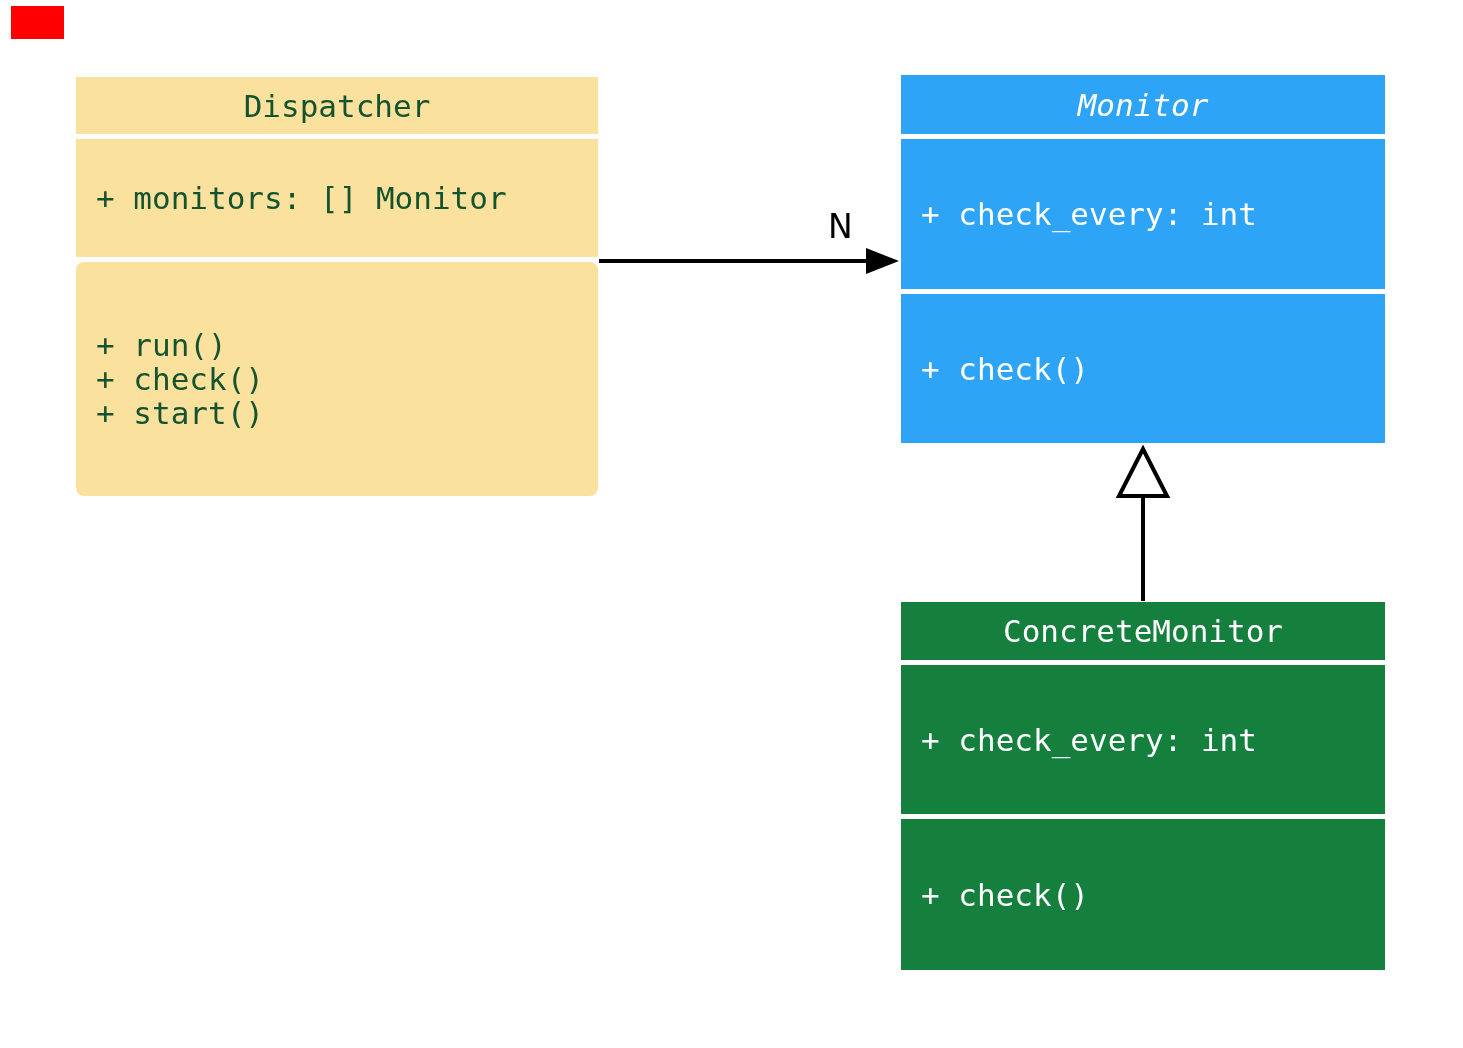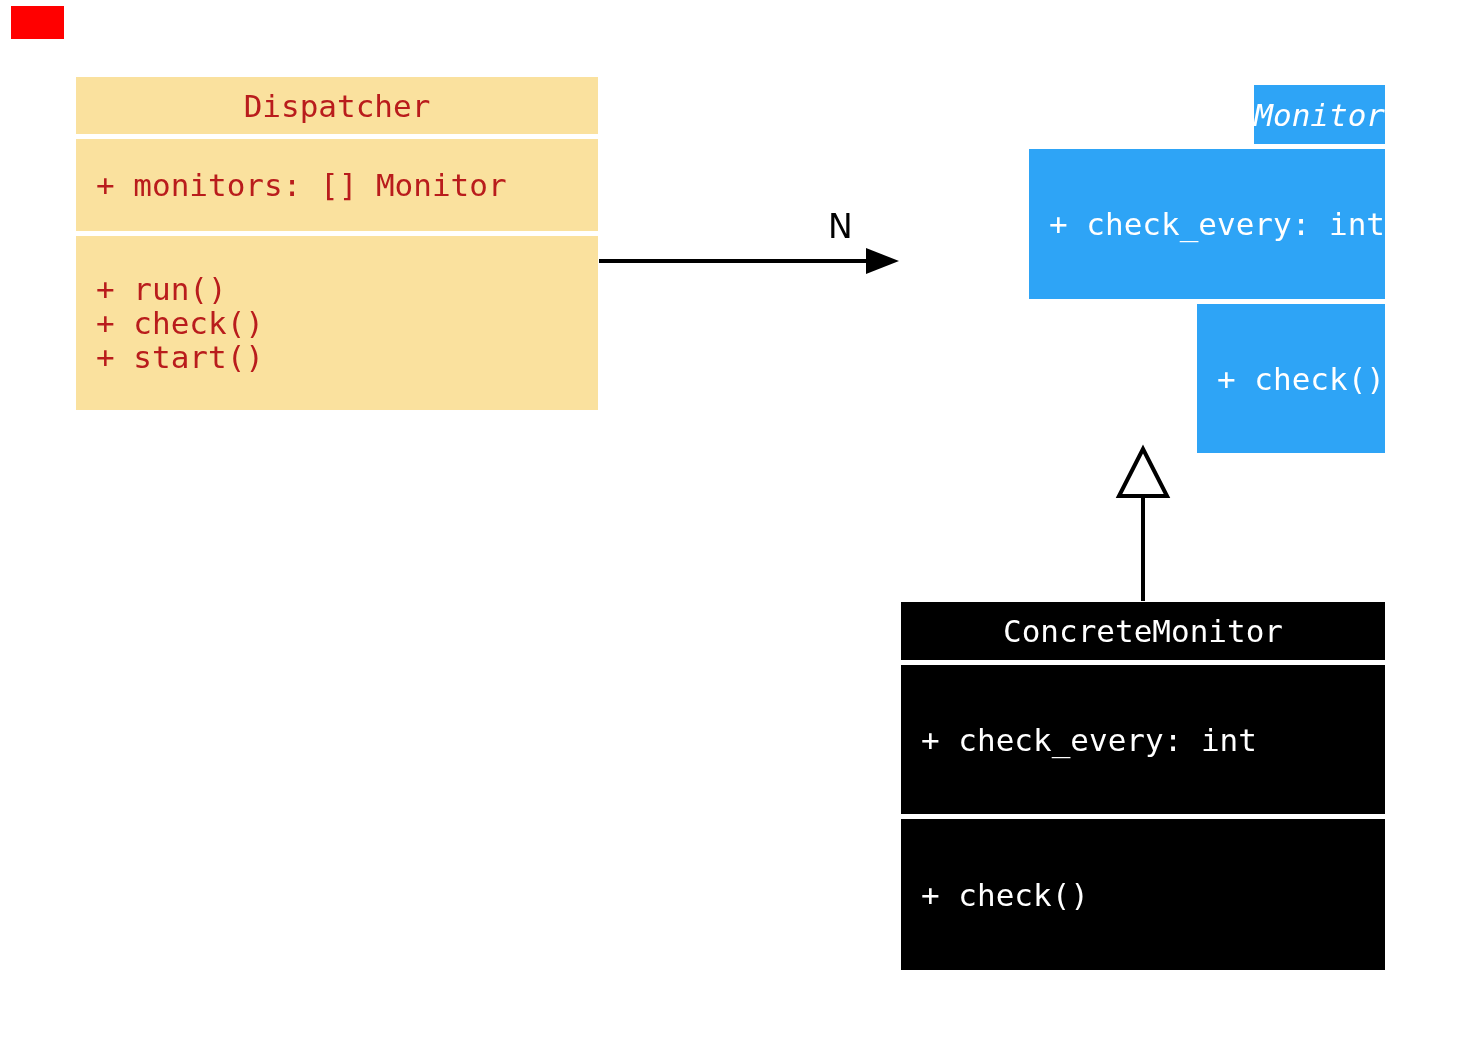--- a/index.html
+++ b/index.html
@@ -39,33 +39,33 @@
     align-items: center;
     font-size: 31px;
   }
   .uml-class .body-sec {
     padding-left: 20px;
     font-size: 31px;
     line-height: 34px;
     white-space: pre;
   }
   .dispatcher { left: 76px; top: 77px; width: 522px; }
-  .dispatcher .sec { background: #fae19e; color: #b91c1c; }
+  .dispatcher .sec { background: #fae19e; color: #14532d; }
   .dispatcher .title { height: 57px; }
-  .dispatcher .attrs { height: 92px; }
-  .dispatcher .methods { height: 174px; }
+  .dispatcher .attrs { height: 118px; }
+  .dispatcher .methods { height: 234px; border-radius: 8px; }
 
-  .monitor { left: 901px; top: 85px; width: 484px; align-items: flex-end; }
+  .monitor { left: 901px; top: 75px; width: 484px; }
   .monitor .sec { background: #2ea4f6; color: #ffffff; }
   .monitor .title { height: 59px; font-style: italic; }
   .monitor .attrs { height: 150px; }
   .monitor .methods { height: 149px; }
 
   .concrete { left: 901px; top: 602px; width: 484px; }
-  .concrete .sec { background: #000000; color: #ffffff; }
+  .concrete .sec { background: #15803d; color: #ffffff; }
   .concrete .title { height: 58px; }
   .concrete .attrs { height: 149px; }
   .concrete .methods { height: 151px; }
 
   .assoc-label {
     position: absolute;
     left: 828px; top: 207px;
     font-family: "DejaVu Sans", "Liberation Sans", sans-serif;
     font-size: 33px;
     color: #000000;

